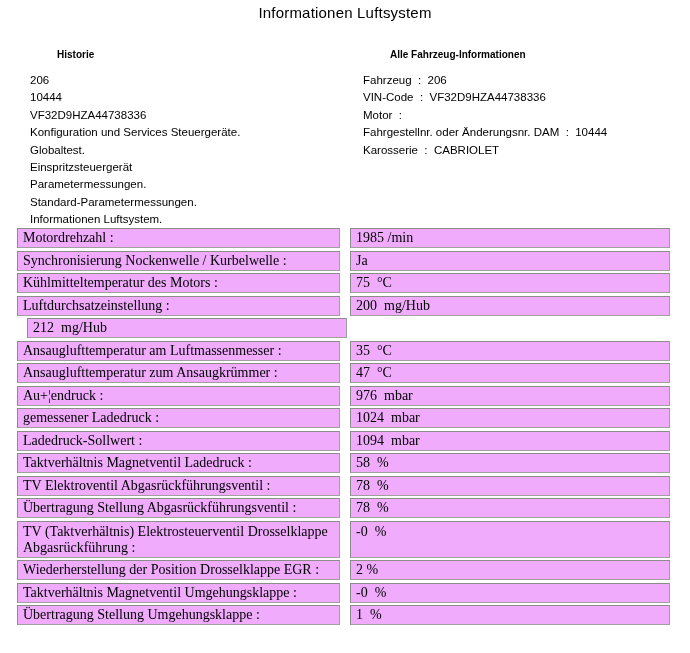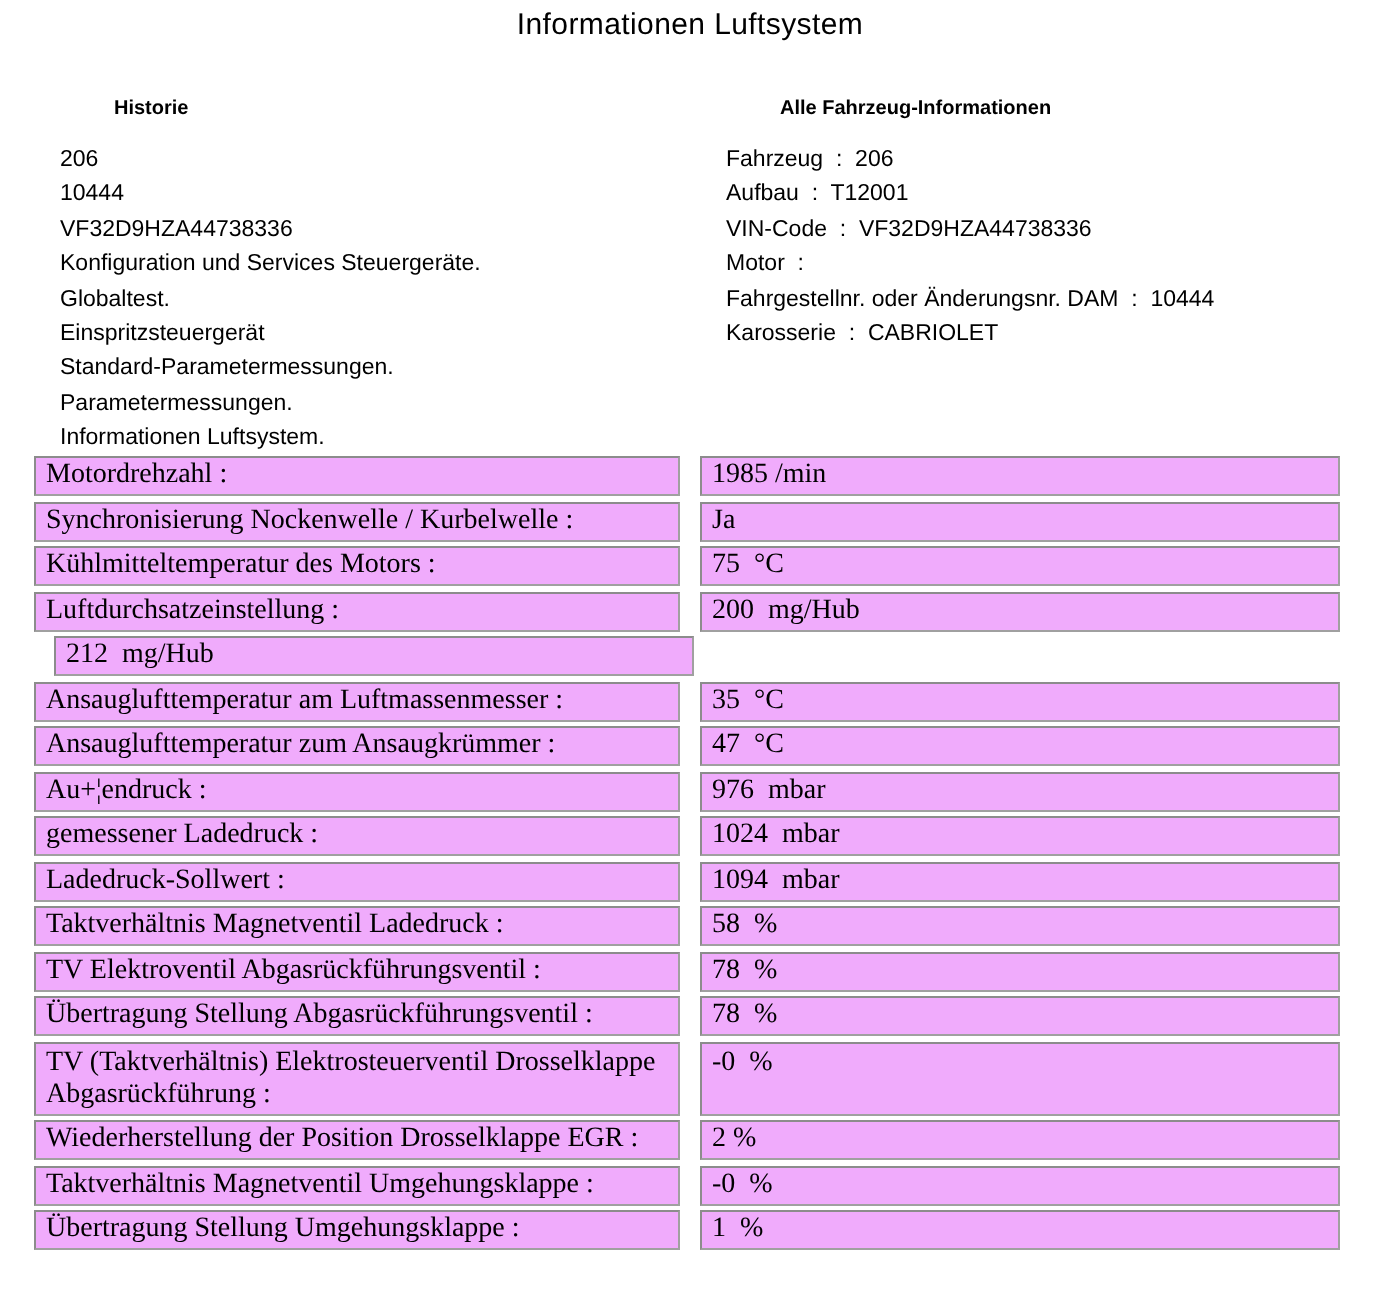--- a/index.html
+++ b/index.html
@@ -48,29 +48,28 @@
 <div class="page-title">Informationen Luftsystem</div>
 
 <div class="col col-history">
   <div class="col-heading">Historie</div>
   <div class="info-item">206</div>
   <div class="info-item">10444</div>
   <div class="info-item">VF32D9HZA44738336</div>
   <div class="info-item">Konfiguration und Services Steuergeräte.</div>
   <div class="info-item">Globaltest.</div>
   <div class="info-item">Einspritzsteuergerät</div>
+  <div class="info-item">Parametermessungen.</div>
   <div class="info-item">Standard-Parametermessungen.</div>
-  <div class="info-item">Parametermessungen.</div>
   <div class="info-item">Informationen Luftsystem.</div>
 </div>
 
 <div class="col col-vehicle">
   <div class="col-heading">Alle Fahrzeug-Informationen</div>
   <div class="info-item">Fahrzeug  :  206</div>
-  <div class="info-item">Aufbau  :  T12001</div>
   <div class="info-item">VIN-Code  :  VF32D9HZA44738336</div>
   <div class="info-item">Motor  :</div>
   <div class="info-item">Fahrgestellnr. oder Änderungsnr. DAM  :  10444</div>
   <div class="info-item">Karosserie  :  CABRIOLET</div>
 </div>
 
 <div class="param-table">
   <div class="param-row">
     <div class="cell label">Motordrehzahl :</div>
     <div class="cell value">1985 /min</div>

